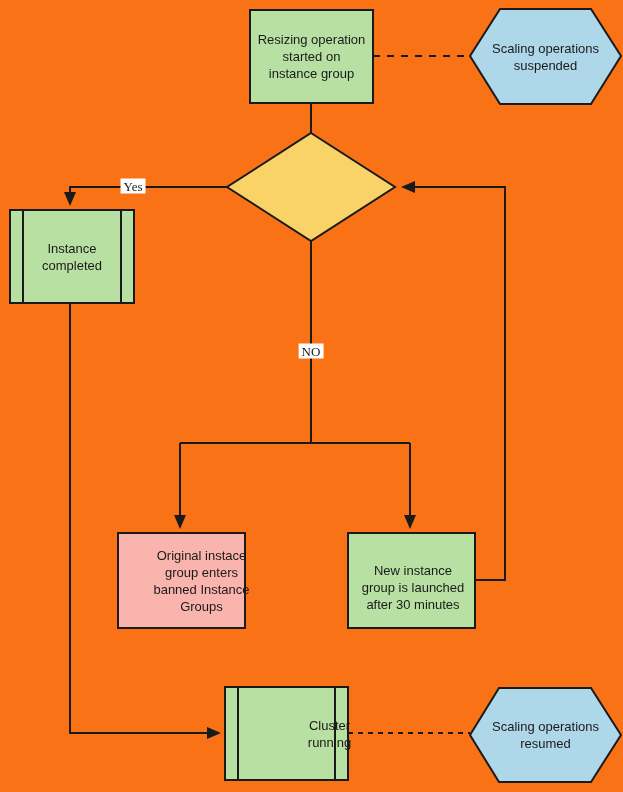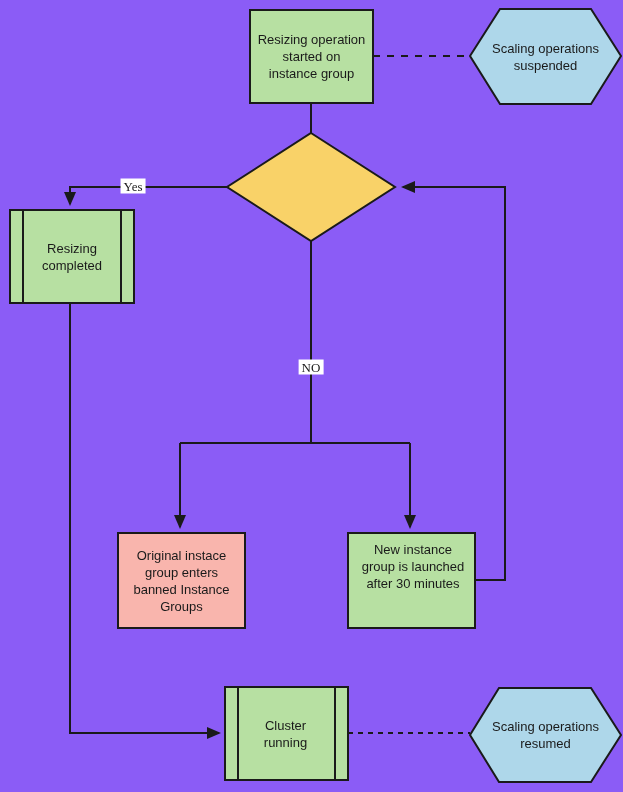--- a/index.html
+++ b/index.html
@@ -4,21 +4,21 @@
 <style>
   html, body {
     margin: 0;
     padding: 0;
     background: #ffffff;
   }
   .canvas {
     position: relative;
     width: 623px;
     height: 792px;
-    background: #8b5cf6;
+    background: #f97316;
     font-family: "Liberation Sans", "DejaVu Sans", sans-serif;
     overflow: hidden;
   }
   .canvas > svg {
     position: absolute;
     left: 0;
     top: 0;
   }
   .node-label {
     position: absolute;
@@ -93,35 +93,35 @@
   </svg>
 
   <div class="node-label" style="left:252px; top:12px; width:119px; height:89px;">Resizing operation
 started on
 instance group</div>
 
   <div class="node-label" style="left:472px; top:11px; width:147px; height:91px;">Scaling operations
 suspended</div>
 
 
-  <div class="node-label" style="left:25px; top:212px; width:94px; height:89px;">Resizing
+  <div class="node-label" style="left:25px; top:212px; width:94px; height:89px;">Instance
 completed</div>
 
-  <div class="node-label" style="left:120px; top:535px; width:123px; height:91px;">Original instace
+  <div class="node-label" style="left:120px; top:535px; width:123px; height:91px;padding-left:20px;">Original instace
 group enters
 banned Instance
 Groups</div>
 
-  <div class="node-label" style="left:350px; top:521px; width:126px; height:91px;">New instance
+  <div class="node-label" style="left:350px; top:542px; width:126px; height:91px;">New instance
 group is launched
 after 30 minutes</div>
 
-  <div class="node-label" style="left:240px; top:689px; width:91px; height:89px;">Cluster
+  <div class="node-label" style="left:240px; top:689px; width:91px; height:89px;padding-left:44px;">Cluster
 running</div>
 
   <div class="node-label" style="left:472px; top:689px; width:147px; height:92px;">Scaling operations
 resumed</div>
 
   <div class="edge-label" style="left:133px; top:186px;">Yes</div>
 
-  <div class="edge-label" style="left:311px; top:351px;margin-top:16px;">NO</div>
+  <div class="edge-label" style="left:311px; top:351px;">NO</div>
 
 </div>
 
 </body></html>

